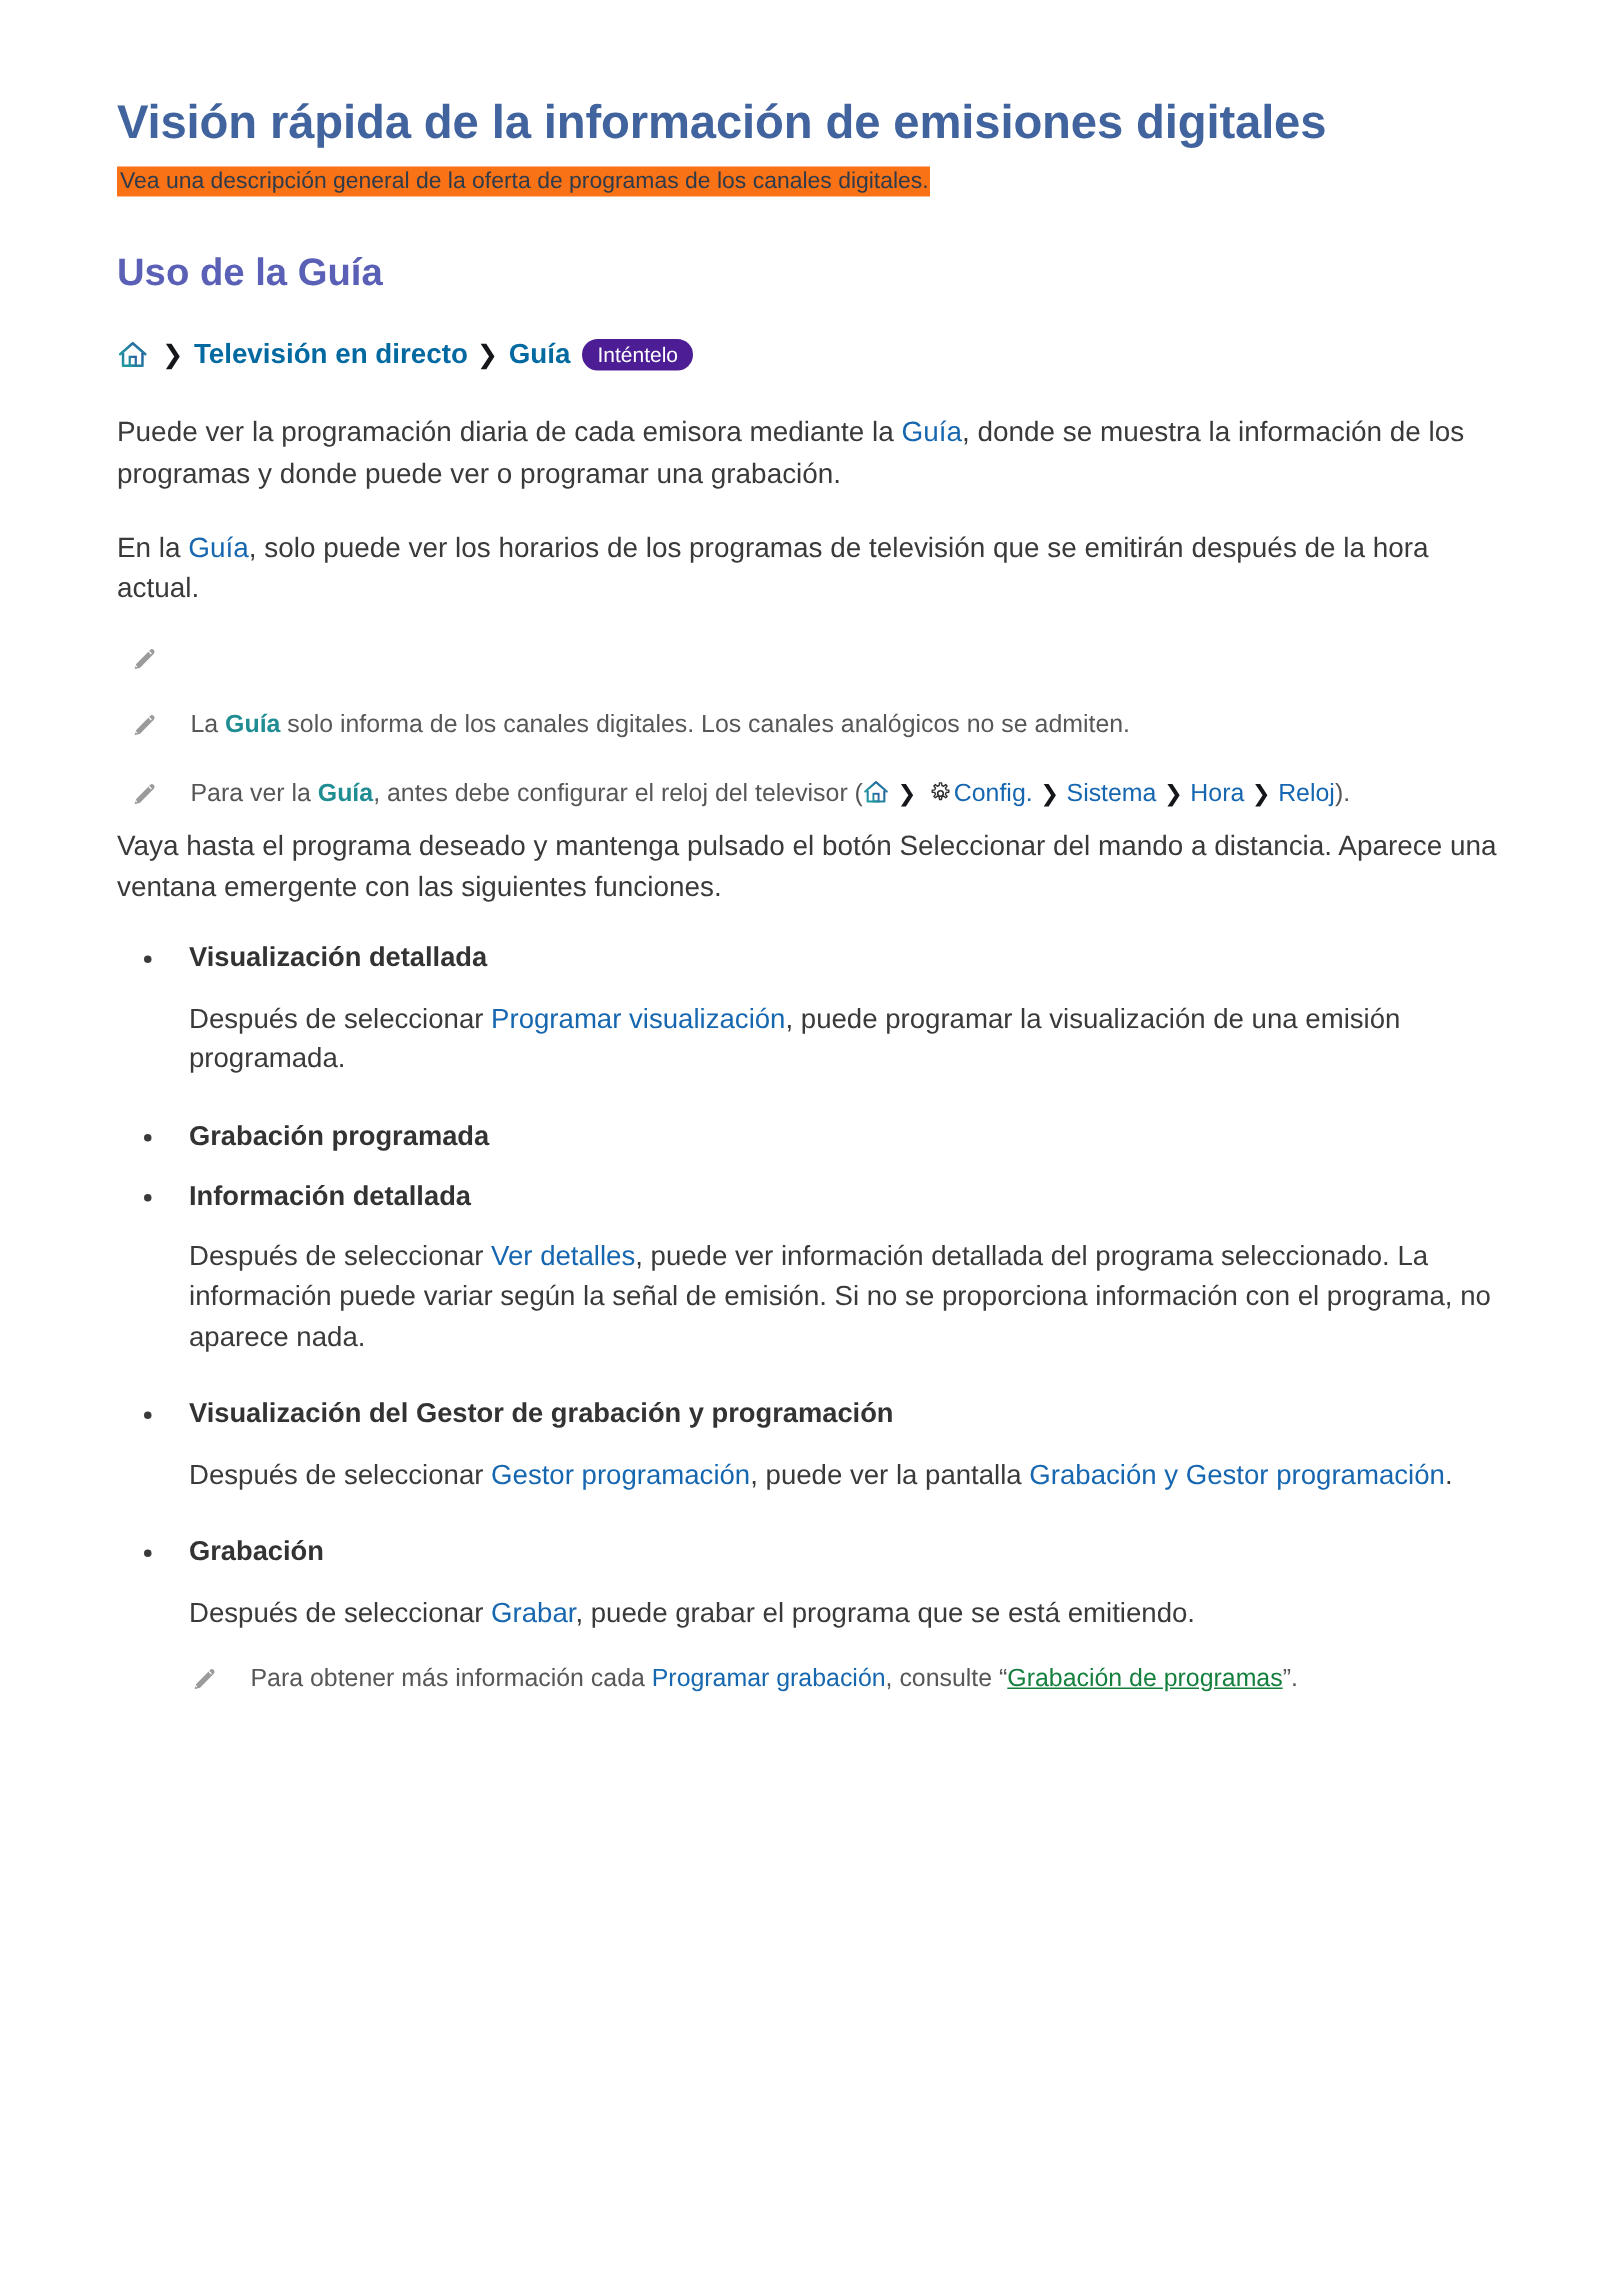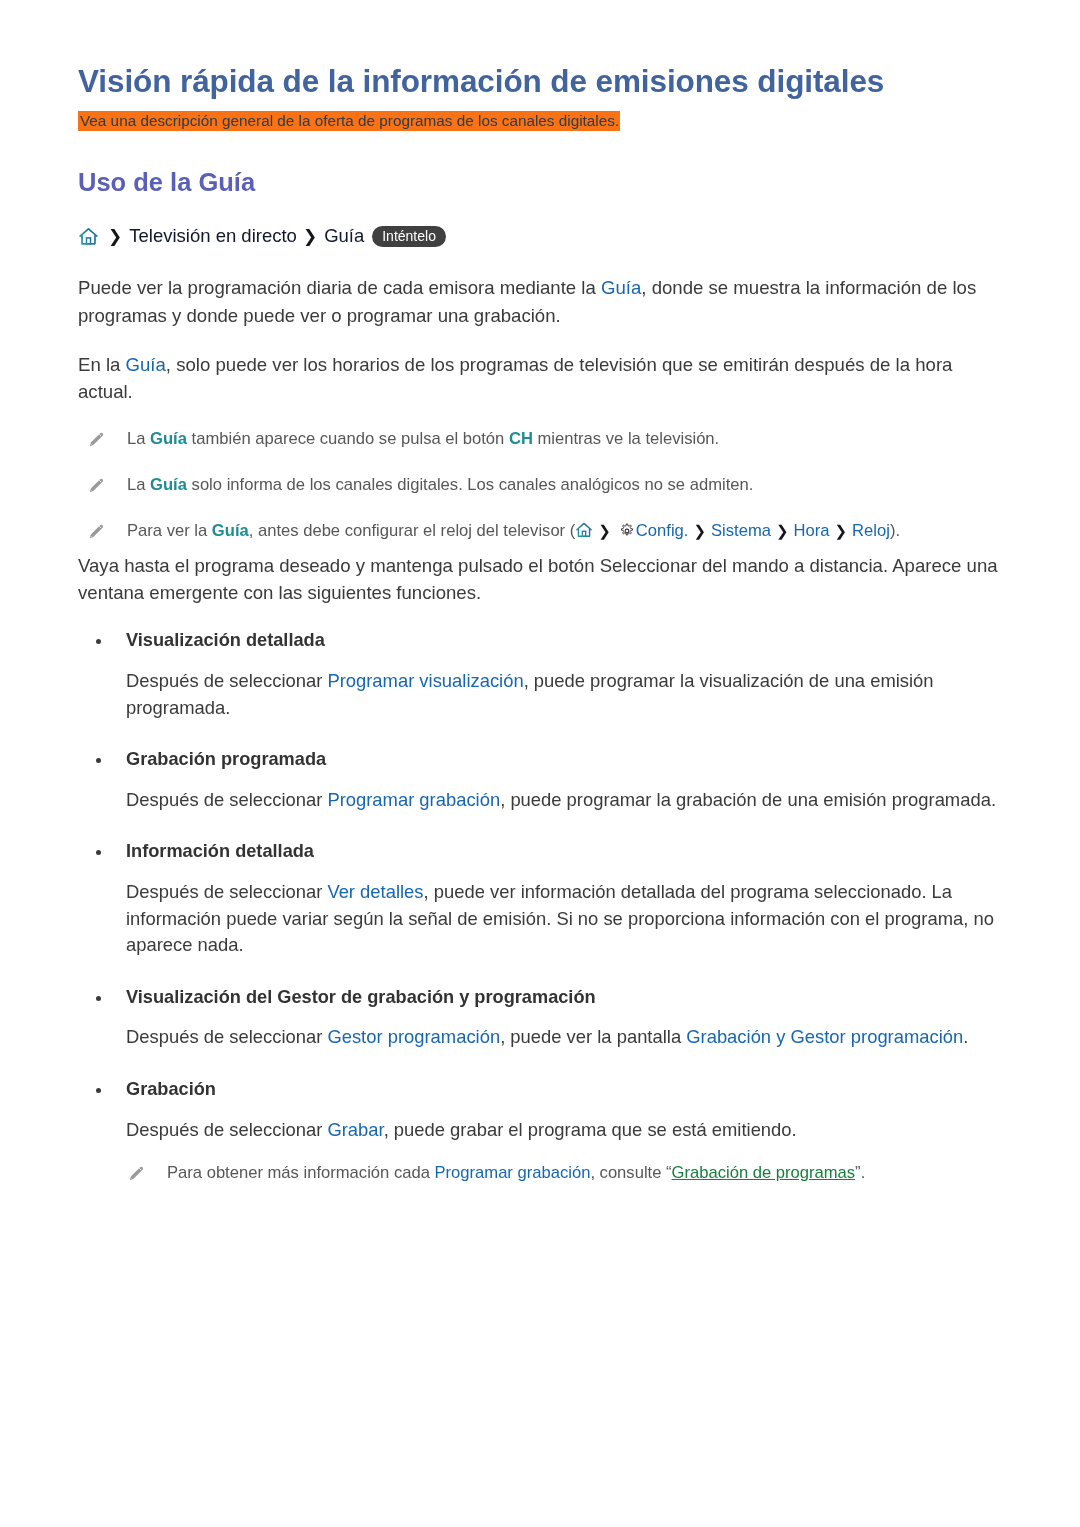--- a/index.html
+++ b/index.html
@@ -69,27 +69,27 @@
   }
   .bc-home { display: inline-flex; align-items: center; margin-right: 3px; }
   .bc-sep {
     color: #14161a;
     font-weight: bold;
     font-size: 17px;
     margin: 0 7px 0 6px;
     line-height: 1;
   }
   .bc-link {
-    color: #0f172a;
-    font-weight: normal;
+    color: #0369a1;
+    font-weight: bold;
     white-space: nowrap;
   }
   .bc-badge {
     display: inline-block;
-    background: #404040;
+    background: #4c1d95;
     color: #ffffff;
     font-size: 14px;
     font-weight: normal;
     border-radius: 11px;
     padding: 2px 10px 3px 10px;
     margin-left: 8px;
     line-height: 1.18;
     white-space: nowrap;
   }
 
@@ -236,21 +236,20 @@
   </p>
 
   <div class="notes">
 
     <div class="note">
       <span class="note-icon">
         <svg width="19" height="19">
             <use href="#sym-pencil"></use>
           </svg>
       </span>
-      <span class="note-text"><span>La </span><span class="teal-b">Guía</span><span> también aparece cuando se pulsa el botón </span><span class="teal-b">CH</span><span> mientras ve la televisión.</span></span>
     </div>
 
     <div class="note">
       <span class="note-icon">
         <svg width="19" height="19">
             <use href="#sym-pencil"></use>
           </svg>
       </span>
       <span class="note-text"><span>La </span><span class="teal-b">Guía</span><span> solo informa de los canales digitales. Los canales analógicos no se admiten.</span></span>
     </div>
@@ -280,21 +279,20 @@
         <span>Visualización detallada</span>
       </div>
       <div class="bullet-body"><span>Después de seleccionar </span><span class="lnk-b">Programar visualización</span><span>, puede programar la visualización de una emisión programada.</span></div>
     </div>
 
     <div class="bullet-item">
       <div class="bullet-head">
         <span class="bullet-dot"></span>
         <span>Grabación programada</span>
       </div>
-      <div class="bullet-body"><span>Después de seleccionar </span><span class="lnk-b">Programar grabación</span><span>, puede programar la grabación de una emisión programada.</span></div>
     </div>
 
     <div class="bullet-item">
       <div class="bullet-head">
         <span class="bullet-dot"></span>
         <span>Información detallada</span>
       </div>
       <div class="bullet-body"><span>Después de seleccionar </span><span class="lnk">Ver detalles</span><span>, puede ver información detallada del programa seleccionado. La información puede variar según la señal de emisión. Si no se proporciona información con el programa, no aparece nada.</span></div>
     </div>
 

